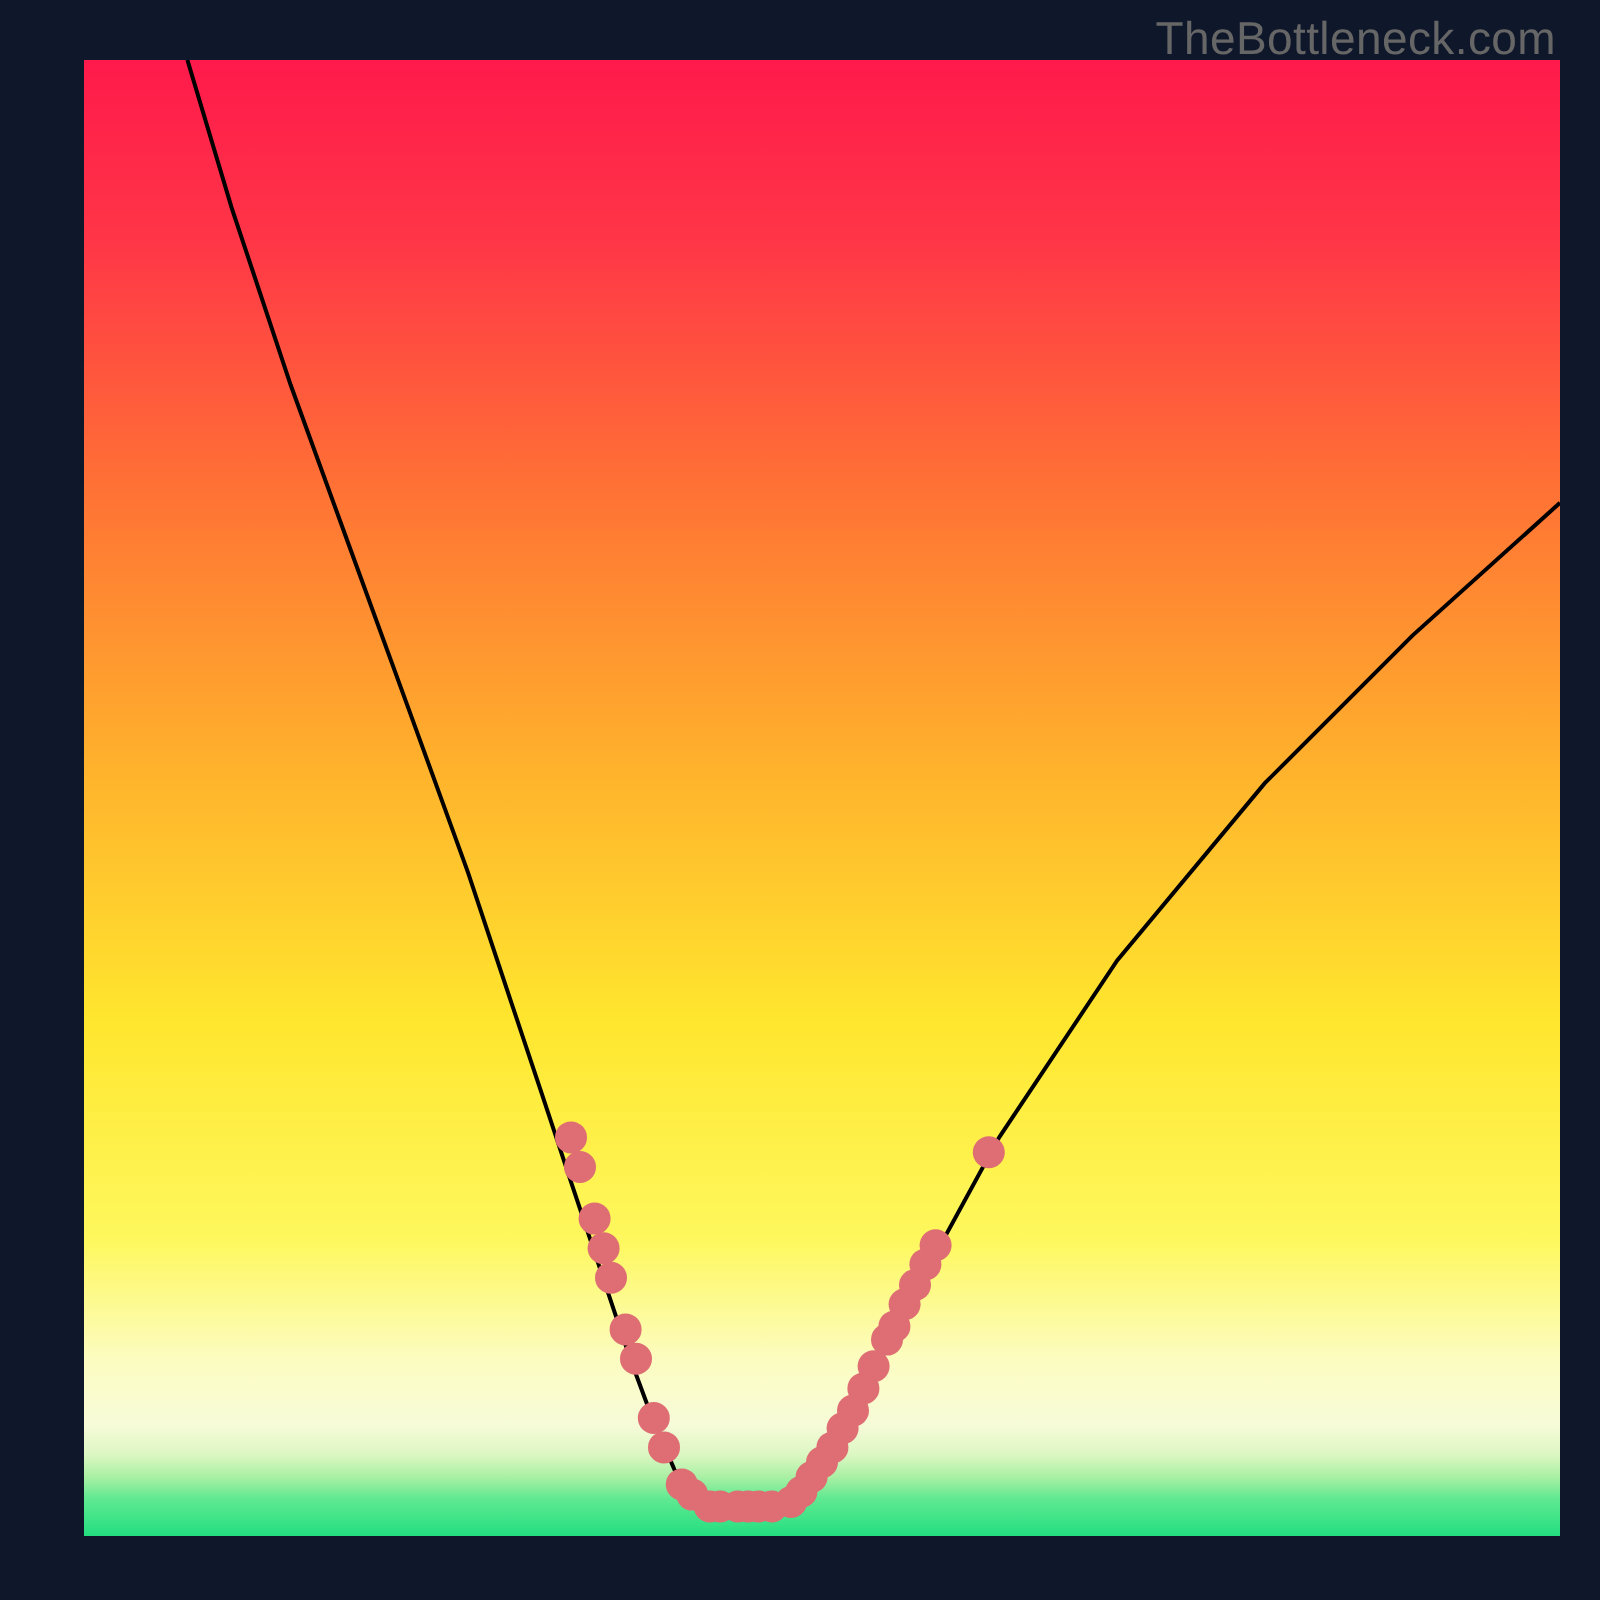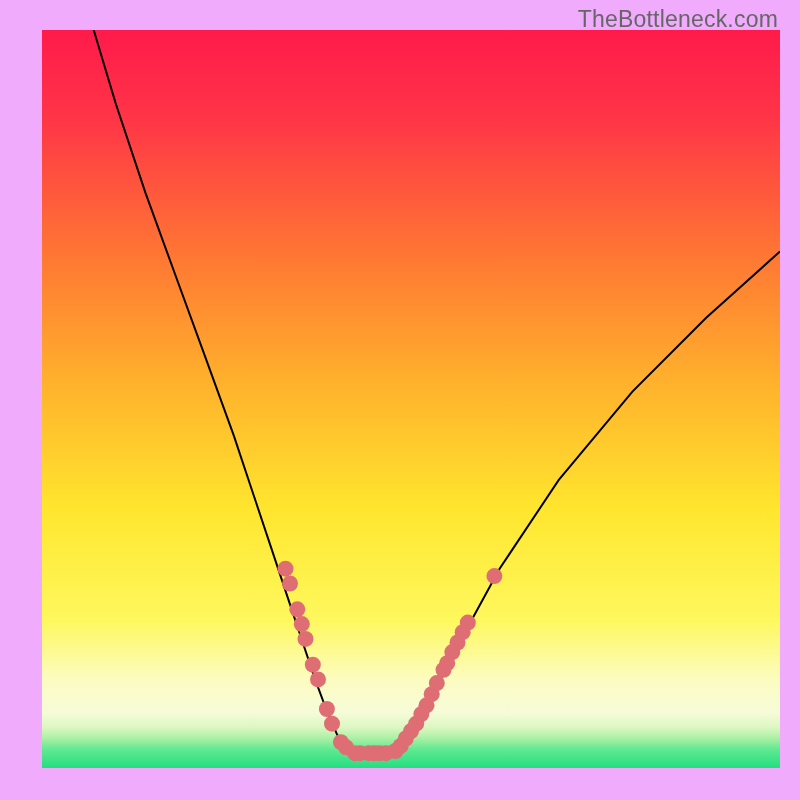--- a/index.html
+++ b/index.html
@@ -10,21 +10,21 @@
     background: #000;
     font-family: Arial, Helvetica, sans-serif;
     overflow: hidden;
   }
   .frame {
     position: absolute;
     left: 0;
     top: 0;
     width: 800px;
     height: 800px;
-    background: #f0abfc;
+    background: #0f172a;
   }
   .plot-area {
     position: absolute;
     left: 42px;
     top: 30px;
     width: 738px;
     height: 738px;
   }
   .watermark {
     position: absolute;

